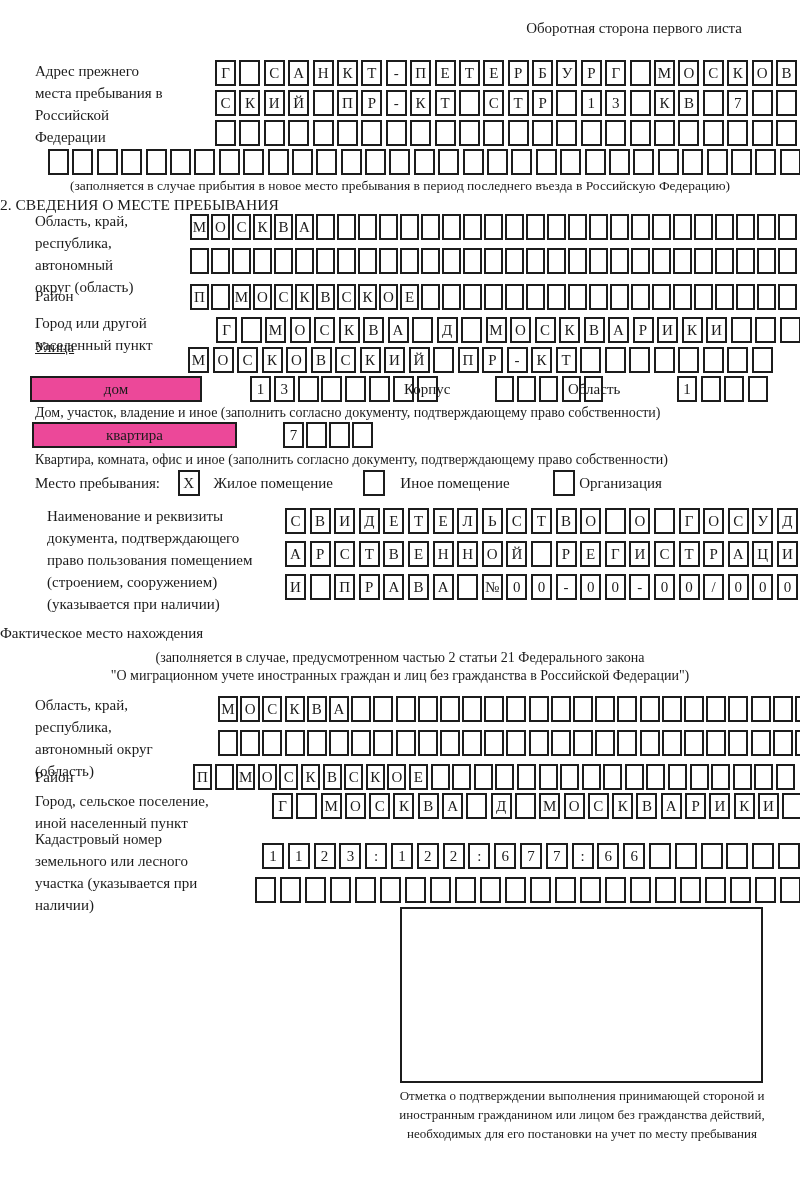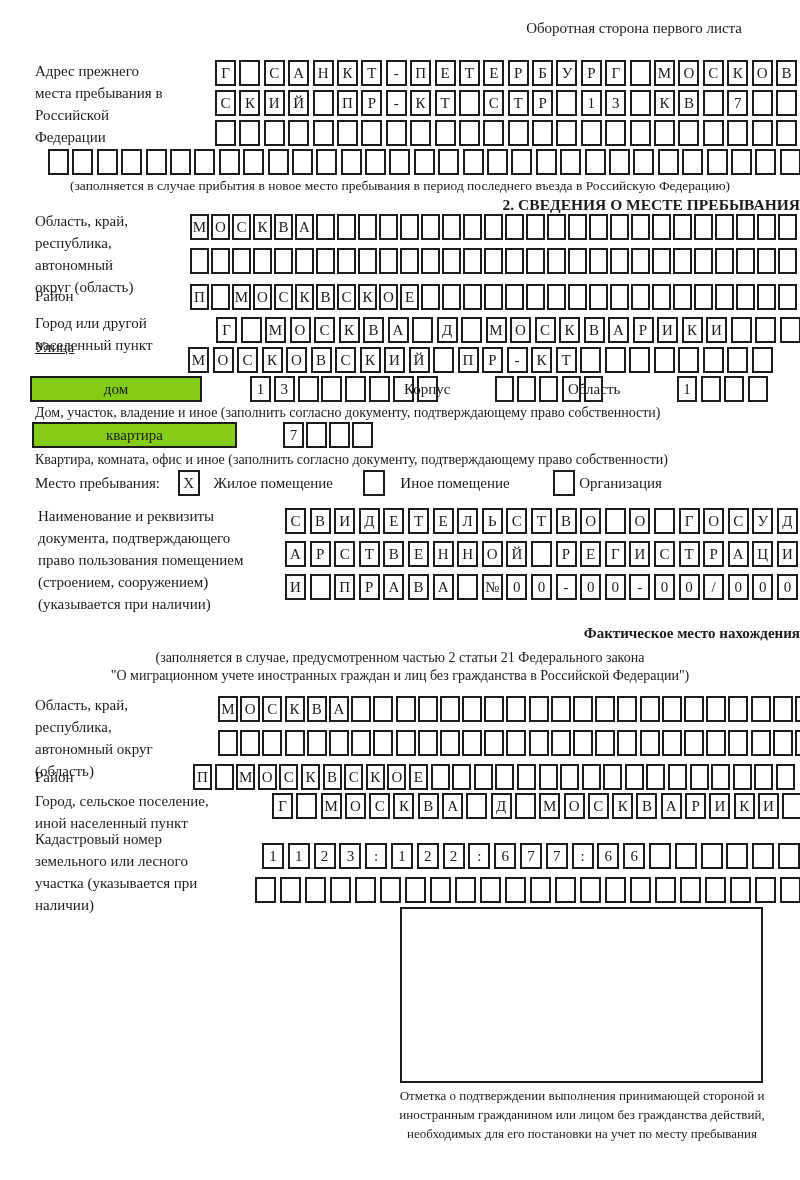--- a/index.html
+++ b/index.html
@@ -5,21 +5,21 @@
   html,body { margin:0; padding:0; background:#ffffff; }
   .page {
     position:relative; width:800px; height:1180px; background:#ffffff;
     font-family:"Liberation Serif","DejaVu Serif",serif; color:#1b1b1b;
     overflow:hidden;
   }
   .hdr { position:absolute; top:20px; right:58px; font-size:15px; }
   .lbl { position:absolute; font-size:15px; line-height:22px; }
   .note { position:absolute; font-size:13.5px; }
   .center { text-align:center; }
-  .title { position:absolute; font-size:15.5px; font-weight:bold; text-align:right; }
+  .title { position:absolute; font-size:15.5px; font-weight:normal; text-align:left; }
   .row { position:absolute; white-space:nowrap;padding-left:40px; }
   .cell {
     box-sizing:border-box; display:inline-block; height:26px;
     border:2px solid #1c1c1c; text-align:center; font-size:15px;
     line-height:22px; vertical-align:top; background:#fff;
   }
   .rA .cell { width:21px; margin-right:3.4px; }   
   .rB .cell { width:19px; margin-right:2px; }     
   .rC .cell { width:21px; margin-right:3.5px; }   
   .rD .cell { width:21px; margin-right:3.6px; }   
@@ -27,21 +27,21 @@
   .rF .cell { width:19px; margin-right:2.6px; }   
   .rG .cell { width:21px; margin-right:3.3px; }   
   .rH .cell { width:22px; margin-right:3.8px; }   
   .rI .cell { width:21px; margin-right:4px; }     
   .rJ .cell { width:21px; margin-right:2.8px; }   
   .rK .cell { width:19px; margin-right:3.2px; }   
   .rL .cell { width:20px; margin-right:3.5px; }   
   .rM .cell { width:21px; margin-right:2px; }     
   .bigbox {
     position:absolute; box-sizing:border-box; height:26px; border:2px solid #1c1c1c;
-    text-align:center; font-size:15px; line-height:22px; background:#84cc16;
+    text-align:center; font-size:15px; line-height:22px; background:#ec4899;
   }
   .cb {
     box-sizing:border-box; display:inline-block; width:22px; height:26px;
     border:2px solid #1c1c1c; text-align:center; font-size:15px; line-height:22px;
     vertical-align:middle; background:#fff;
   }
   .stayrow { position:absolute; left:35px; top:468px; font-size:15px; line-height:26px; white-space:nowrap; }
   .stayrow .opt { display:inline-block; vertical-align:middle; }
   .stamp { position:absolute; left:400px; top:907px; width:363px; height:176px; border:2px solid #1c1c1c; box-sizing:border-box; background:#fff; }
   .caption { position:absolute; left:393px; top:1086px; width:378px; text-align:center; font-size:13px; line-height:19px; }
@@ -91,21 +91,21 @@
   <div class="stayrow">
     <span class="opt">Место пребывания:</span>
     <span class="cb" style="margin-left:14px;">X</span>
     <span class="opt" style="margin-left:10px;">Жилое помещение</span>
     <span class="cb" style="margin-left:26px;"></span>
     <span class="opt" style="margin-left:12px;">Иное помещение</span>
     <span class="cb" style="margin-left:40px;"></span>
     <span class="opt" style="">Организация</span>
   </div>
 
-  <div class="lbl" style="left:38px; top:505px; width:215px;">Наименование и реквизиты документа, подтверждающего право пользования помещением (строением, сооружением) (указывается при наличии)</div>
+  <div class="lbl" style="left:47px; top:505px; width:215px;">Наименование и реквизиты документа, подтверждающего право пользования помещением (строением, сооружением) (указывается при наличии)</div>
   <div class="row rD" style="left:245px; top:508px;"><span class="cell">С</span><span class="cell">В</span><span class="cell">И</span><span class="cell">Д</span><span class="cell">Е</span><span class="cell">Т</span><span class="cell">Е</span><span class="cell">Л</span><span class="cell">Ь</span><span class="cell">С</span><span class="cell">Т</span><span class="cell">В</span><span class="cell">О</span><span class="cell"></span><span class="cell">О</span><span class="cell"></span><span class="cell">Г</span><span class="cell">О</span><span class="cell">С</span><span class="cell">У</span><span class="cell">Д</span></div>
   <div class="row rD" style="left:245px; top:541px;"><span class="cell">А</span><span class="cell">Р</span><span class="cell">С</span><span class="cell">Т</span><span class="cell">В</span><span class="cell">Е</span><span class="cell">Н</span><span class="cell">Н</span><span class="cell">О</span><span class="cell">Й</span><span class="cell"></span><span class="cell">Р</span><span class="cell">Е</span><span class="cell">Г</span><span class="cell">И</span><span class="cell">С</span><span class="cell">Т</span><span class="cell">Р</span><span class="cell">А</span><span class="cell">Ц</span><span class="cell">И</span></div>
   <div class="row rD" style="left:245px; top:574px;"><span class="cell">И</span><span class="cell"></span><span class="cell">П</span><span class="cell">Р</span><span class="cell">А</span><span class="cell">В</span><span class="cell">А</span><span class="cell"></span><span class="cell">№</span><span class="cell">0</span><span class="cell">0</span><span class="cell">-</span><span class="cell">0</span><span class="cell">0</span><span class="cell">-</span><span class="cell">0</span><span class="cell">0</span><span class="cell">/</span><span class="cell">0</span><span class="cell">0</span><span class="cell">0</span></div>
 
   <div class="title" style="left:0; top:625px; width:800px; font-size:15px;">Фактическое место нахождения</div>
   <div class="lawnote" style="top:650px;">(заполняется в случае, предусмотренном частью 2 статьи 21 Федерального закона</div>
   <div class="lawnote" style="top:668px;">"О миграционном учете иностранных граждан и лиц без гражданства в Российской Федерации")</div>
 
   <div class="lbl" style="left:35px; top:694px; width:150px;">Область, край, республика, автономный округ (область)</div>
   <div class="row rE" style="left:178px; top:696px;"><span class="cell">М</span><span class="cell">О</span><span class="cell">С</span><span class="cell">К</span><span class="cell">В</span><span class="cell">А</span><span class="cell"></span><span class="cell"></span><span class="cell"></span><span class="cell"></span><span class="cell"></span><span class="cell"></span><span class="cell"></span><span class="cell"></span><span class="cell"></span><span class="cell"></span><span class="cell"></span><span class="cell"></span><span class="cell"></span><span class="cell"></span><span class="cell"></span><span class="cell"></span><span class="cell"></span><span class="cell"></span><span class="cell"></span><span class="cell"></span><span class="cell"></span></div>

